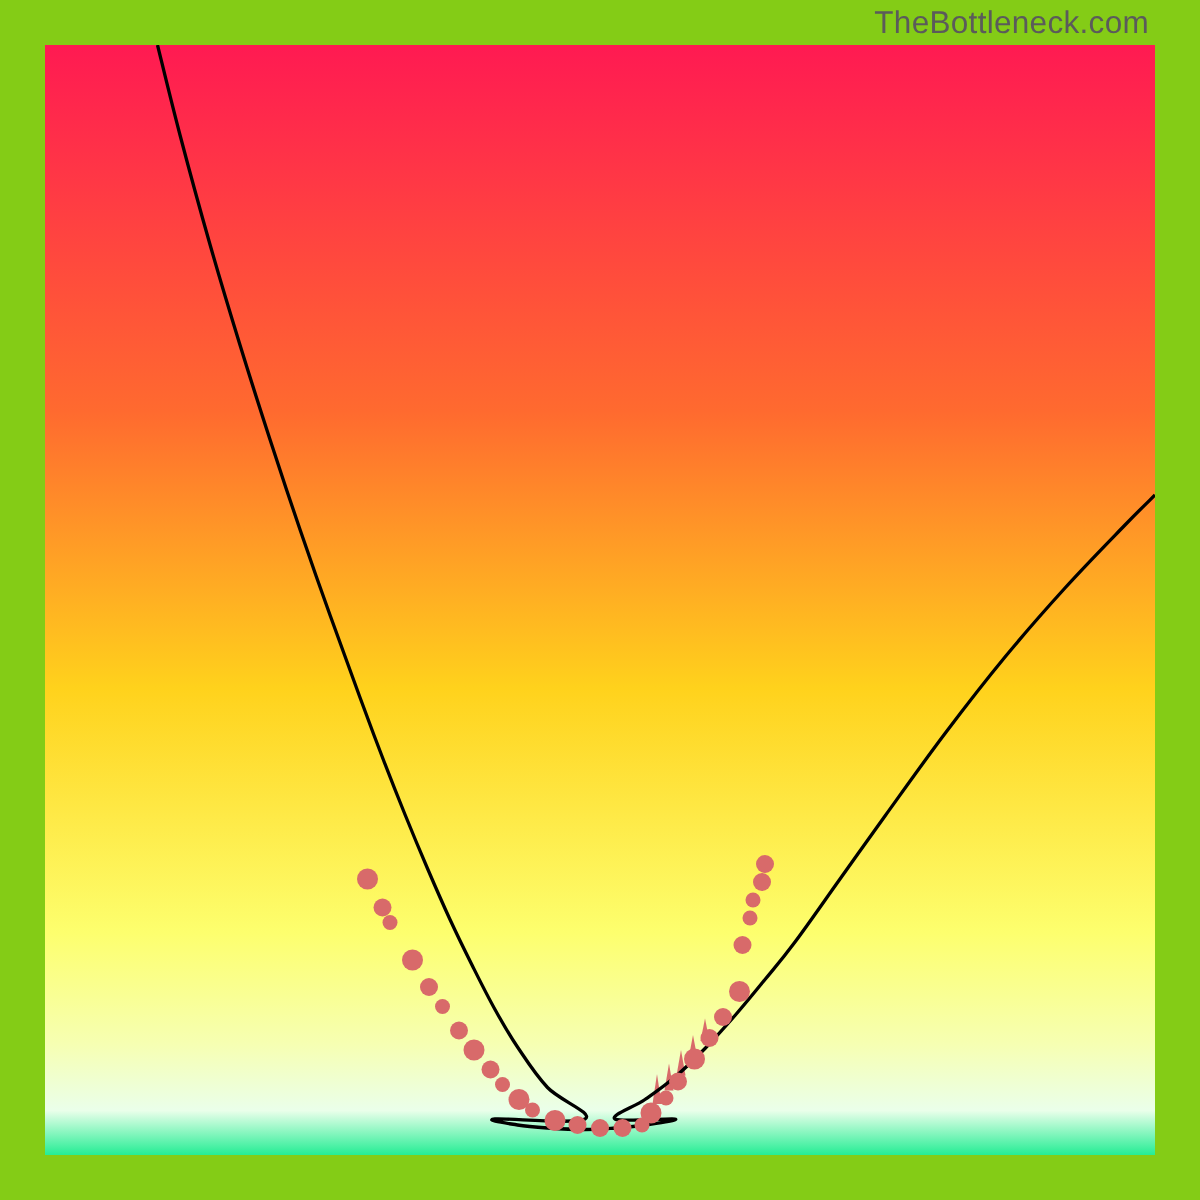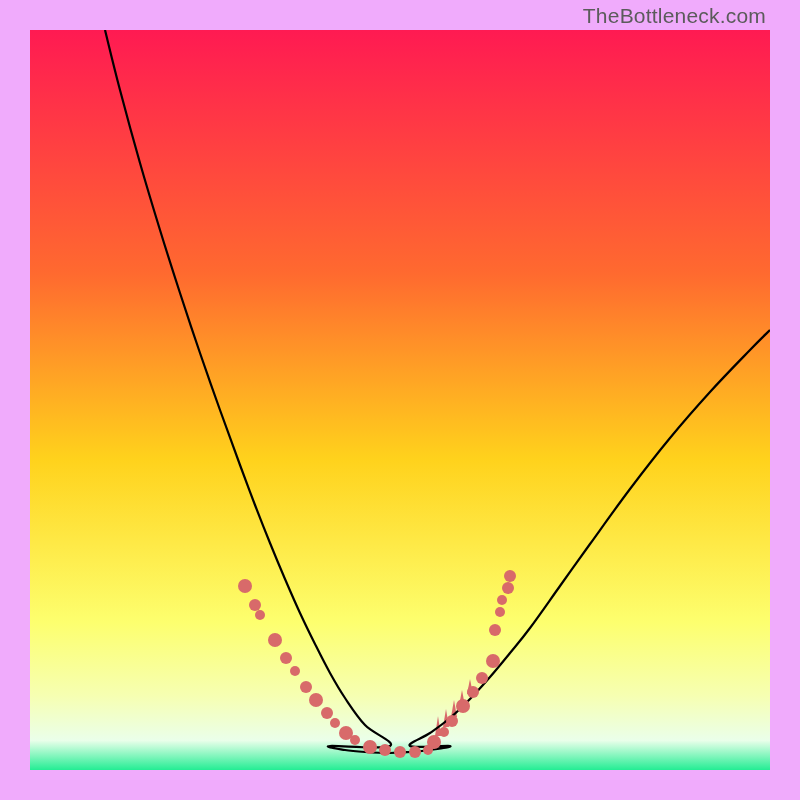--- a/index.html
+++ b/index.html
@@ -8,21 +8,21 @@
     width: 800px;
     height: 800px;
     overflow: hidden;
     background: #000;
     font-family: Arial, Helvetica, sans-serif;
   }
   .frame {
     position: absolute;
     left: 0; top: 0;
     width: 800px; height: 800px;
-    background: #f0abfc;
+    background: #84cc16;
   }
   .plot {
     position: absolute;
     left: 30px;
     top: 30px;
     width: 740px;
     height: 740px;
     overflow: hidden;
   }
   .gradient-fill {

